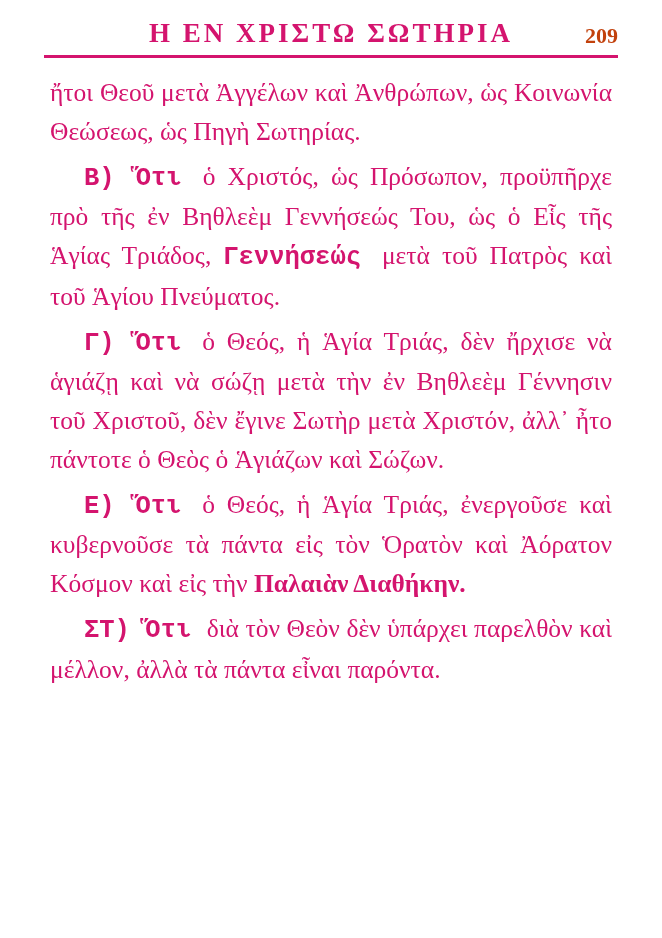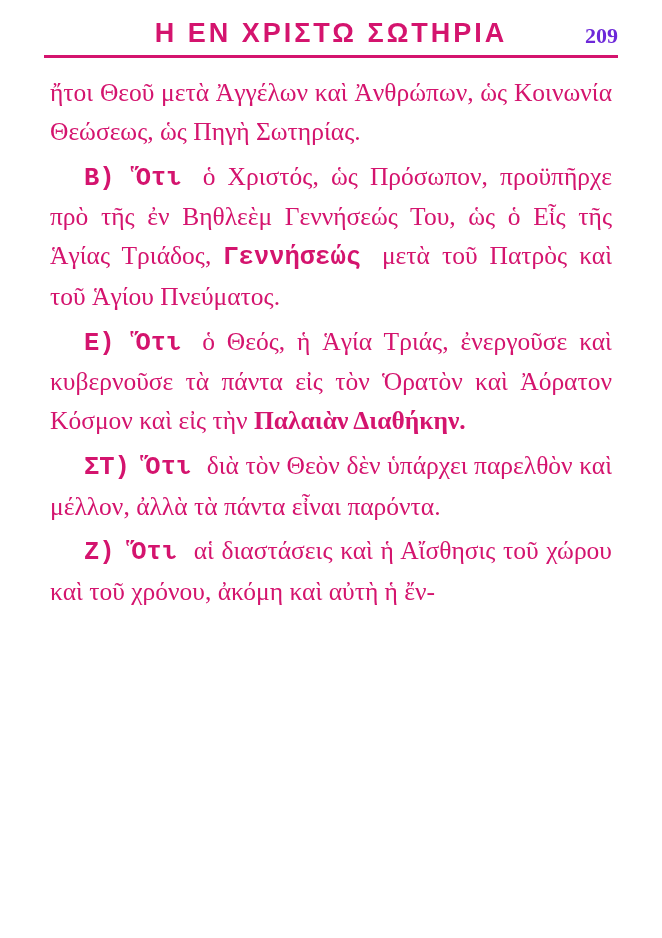--- a/index.html
+++ b/index.html
@@ -28,29 +28,29 @@
     position: relative;
     margin: 18px 44px 0 44px;
     padding-bottom: 6px;
   }
   .header-title {
     font-size: 27px;
     font-weight: bold;
     letter-spacing: 3px;
     color: #d4146e;
     white-space: nowrap;
-    font-family: Liberation Sans, sans-serif;
+    font-family: Liberation Serif, serif;
   }
   .page-number {
     position: absolute;
     right: 0;
     bottom: 6px;
     font-size: 22px;
     font-weight: bold;
-    color: #6d28d9;
+    color: #c2410c;
   }
   .rule {
     margin: 0 44px;
     height: 3px;
     background: #d4146e;
   }
   .body-text {
     margin: 16px 44px 0 44px;
     font-size: 25.5px;
     line-height: 1.52;
@@ -76,18 +76,18 @@
   <div class="header">
     <div class="header-title">Η  ΕΝ  ΧΡΙΣΤΩ  ΣΩΤΗΡΙΑ</div>
     <div class="page-number">209</div>
   </div>
 
   <div class="rule"></div>
 
   <div class="body-text">
       <p class="para first"><span>ἤτοι Θεοῦ μετὰ Ἀγγέλων καὶ Ἀνθρώπων, ὡς Κοινωνία Θεώσεως, ὡς Πηγὴ Σωτηρίας.</span></p>
       <p class="para"><span class="b">Β) Ὅτι </span><span>ὁ Χριστός, ὡς Πρόσωπον, προϋπῆρχε πρὸ τῆς ἐν Βηθλεὲμ Γεννήσεώς Του, ὡς ὁ Εἷς τῆς Ἁγίας Τριάδος, </span><span class="b">Γεννήσεώς </span><span>μετὰ τοῦ Πατρὸς καὶ τοῦ Ἁγίου Πνεύματος.</span></p>
+      <p class="para"><span class="b">Γ) Ὅτι </span><span>ὁ Θεός, ἡ Ἁγία Τριάς, δὲν ἤρχισε νὰ ἁγιάζῃ καὶ νὰ σώζῃ μετὰ τὴν ἐν Βηθλεὲμ Γέννησιν τοῦ Χριστοῦ, δὲν ἔγινε Σωτὴρ μετὰ Χριστόν, ἀλλ᾿ ἦτο πάντοτε ὁ Θεὸς ὁ Ἁγιάζων καὶ Σώζων.</span></p>
       <p class="para"><span class="b">Ε) Ὅτι </span><span>ὁ Θεός, ἡ Ἁγία Τριάς, ἐνεργοῦσε καὶ κυβερνοῦσε τὰ πάντα εἰς τὸν Ὁρατὸν καὶ Ἀόρατον Κόσμον καὶ εἰς τὴν </span><span class="bi">Παλαιὰν Διαθήκην.</span></p>
       <p class="para"><span class="b">ΣΤ) Ὅτι </span><span>διὰ τὸν Θεὸν δὲν ὑπάρχει παρελθὸν καὶ μέλλον, ἀλλὰ τὰ πάντα εἶναι παρόντα.</span></p>
-      <p class="para"><span class="b">Ζ) Ὅτι </span><span>αἱ διαστάσεις καὶ ἡ Αἴσθησις τοῦ χώρου καὶ τοῦ χρόνου, ἀκόμη καὶ αὐτὴ ἡ ἔν-</span></p>
     </div>
 
 </div>
 
 </body></html>

